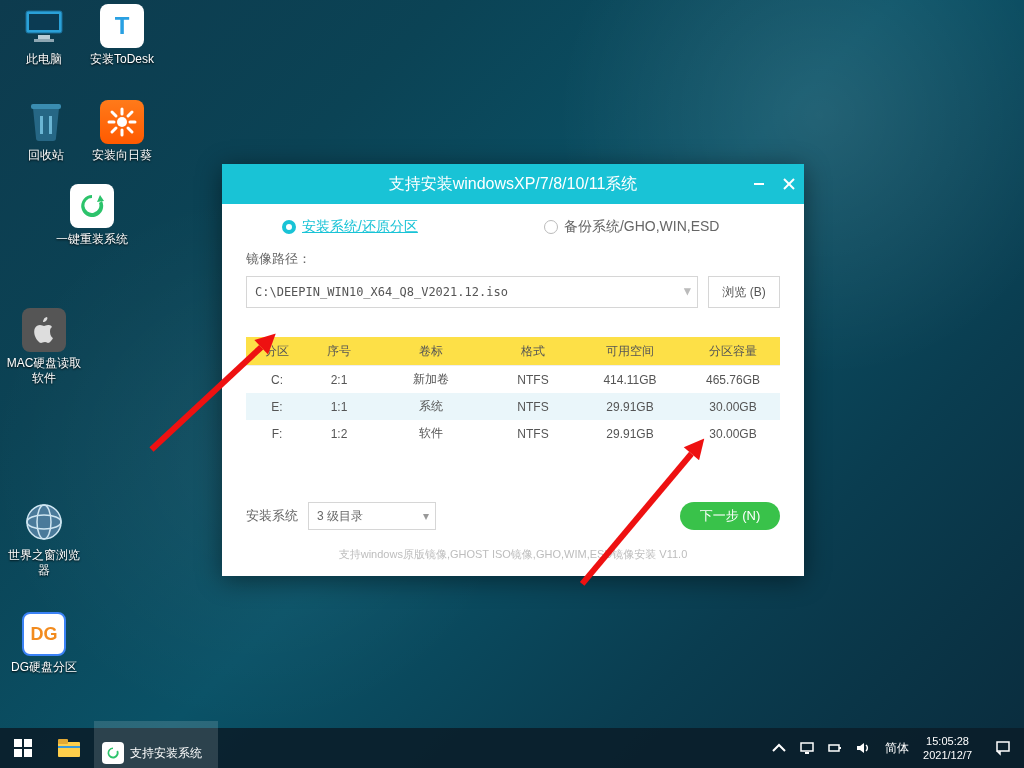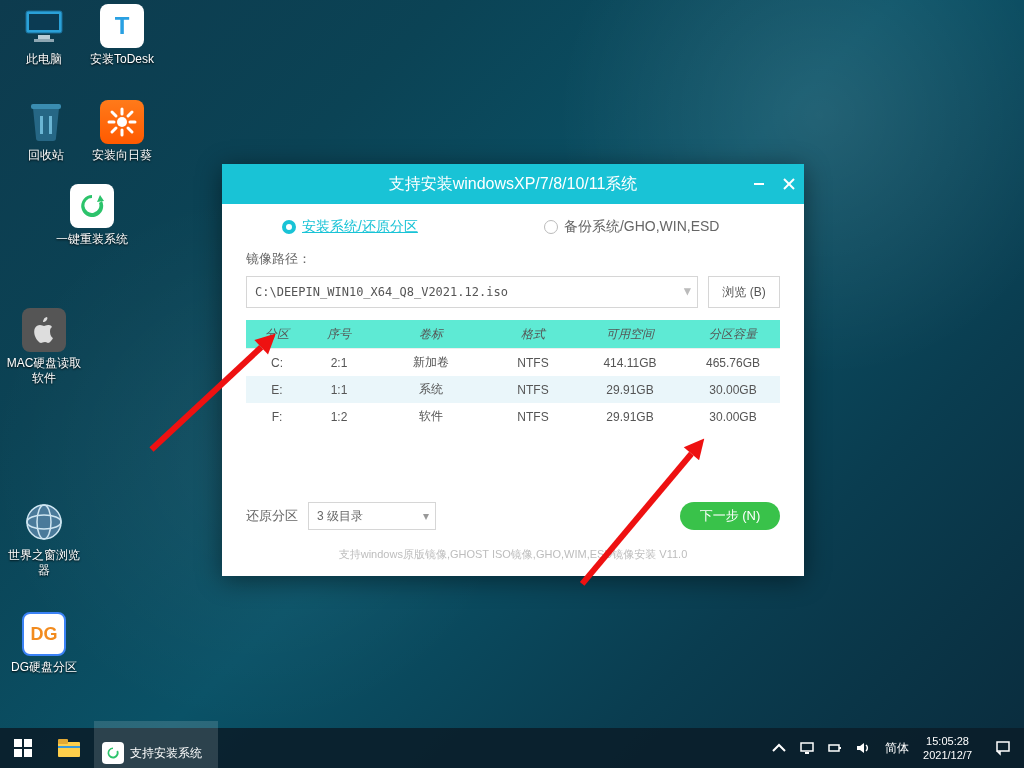--- a/index.html
+++ b/index.html
@@ -41,27 +41,27 @@
   .titlebar .winbtn{position:absolute;top:0;right:0;height:40px;display:flex;align-items:center;}
   .titlebar .winbtn div{width:30px;height:40px;display:flex;align-items:center;justify-content:center;cursor:pointer;}
   .body-area{padding:14px 24px 10px;position:relative;box-sizing:border-box;height:372px;}
   .radios{display:flex;gap:90px;align-items:center;font-size:14px;color:#666;margin-bottom:14px;}
   .radio{display:flex;align-items:center;gap:6px;cursor:pointer;padding-left:36px;}
   .rdot{width:14px;height:14px;border-radius:50%;box-sizing:border-box;}
   .r-on{border:4px solid #19c3d6;}
   .r-off{border:1px solid #bbb;}
   .r-on + span{color:#19c3d6;text-decoration:underline;}
   .pathlbl{font-size:13px;color:#666;margin-bottom:8px;}
-  .pathrow{display:flex;gap:10px;margin-bottom:12px;}
+  .pathrow{display:flex;gap:10px;margin-bottom:29px;}
   .pathbox{flex:1;height:30px;border:1px solid #d6d6d6;display:flex;align-items:center;padding:0 8px;font-family:Consolas,monospace;font-size:12px;color:#555;position:relative;}
   .pathbox .dd{position:absolute;right:6px;top:7px;color:#bbb;}
   .browse{width:70px;height:30px;border:1px solid #d6d6d6;background:#fff;font-size:12px;color:#555;display:flex;align-items:center;justify-content:center;cursor:pointer;}
 
   table{width:100%;border-collapse:collapse;font-size:12px;color:#555;text-align:center;}
-  thead th{background:#5eead4;font-weight:normal;height:26px;border-bottom:1px solid #eee;font-style:italic;}
+  thead th{background:#fde047;font-weight:normal;height:26px;border-bottom:1px solid #eee;}
   tbody td{height:25px;}
   tbody tr.sel{background:#eaf6fa;}
 
   .bottom{position:absolute;left:24px;right:24px;bottom:46px;display:flex;align-items:center;font-size:13px;color:#666;}
   .depthsel{margin-left:10px;border:1px solid #d6d6d6;height:26px;width:110px;display:flex;align-items:center;padding:0 8px;font-size:12px;position:relative;cursor:pointer;}
   .depthsel .dd{position:absolute;right:6px;top:6px;color:#999;}
   .nextbtn{margin-left:auto;width:100px;height:28px;border-radius:14px;background:#39c24a;color:#fff;display:flex;align-items:center;justify-content:center;font-size:13px;cursor:pointer;}
   .footer{position:absolute;left:0;right:0;bottom:14px;text-align:center;font-size:11px;color:#bdbdbd;}
 
   
@@ -242,21 +242,21 @@
             <td>1:2</td>
             <td>软件</td>
             <td>NTFS</td>
             <td>29.91GB</td>
             <td>30.00GB</td>
         </tr>
       </tbody>
     </table>
 
     <div class="bottom">
-      <span>还原分区</span>
+      <span>安装系统</span>
       <div class="depthsel">
         <span>3 级目录</span>
         <span class="dd">▾</span>
       </div>
       <div class="nextbtn">
           <span>下一步 (N)</span>
         </div>
     </div>
     <div class="footer">支持windows原版镜像,GHOST ISO镜像,GHO,WIM,ESD镜像安装  V11.0</div>
   </div>

